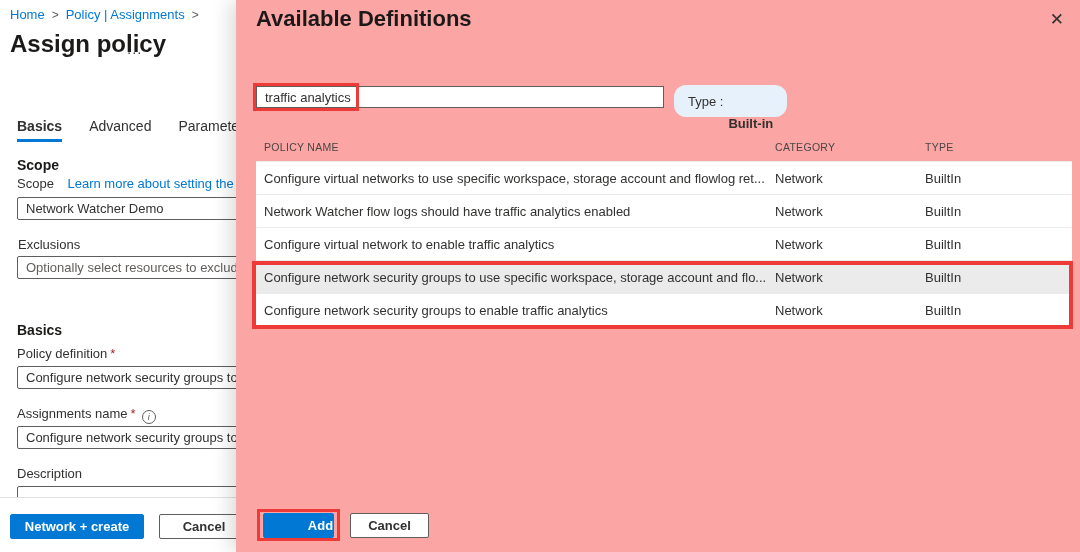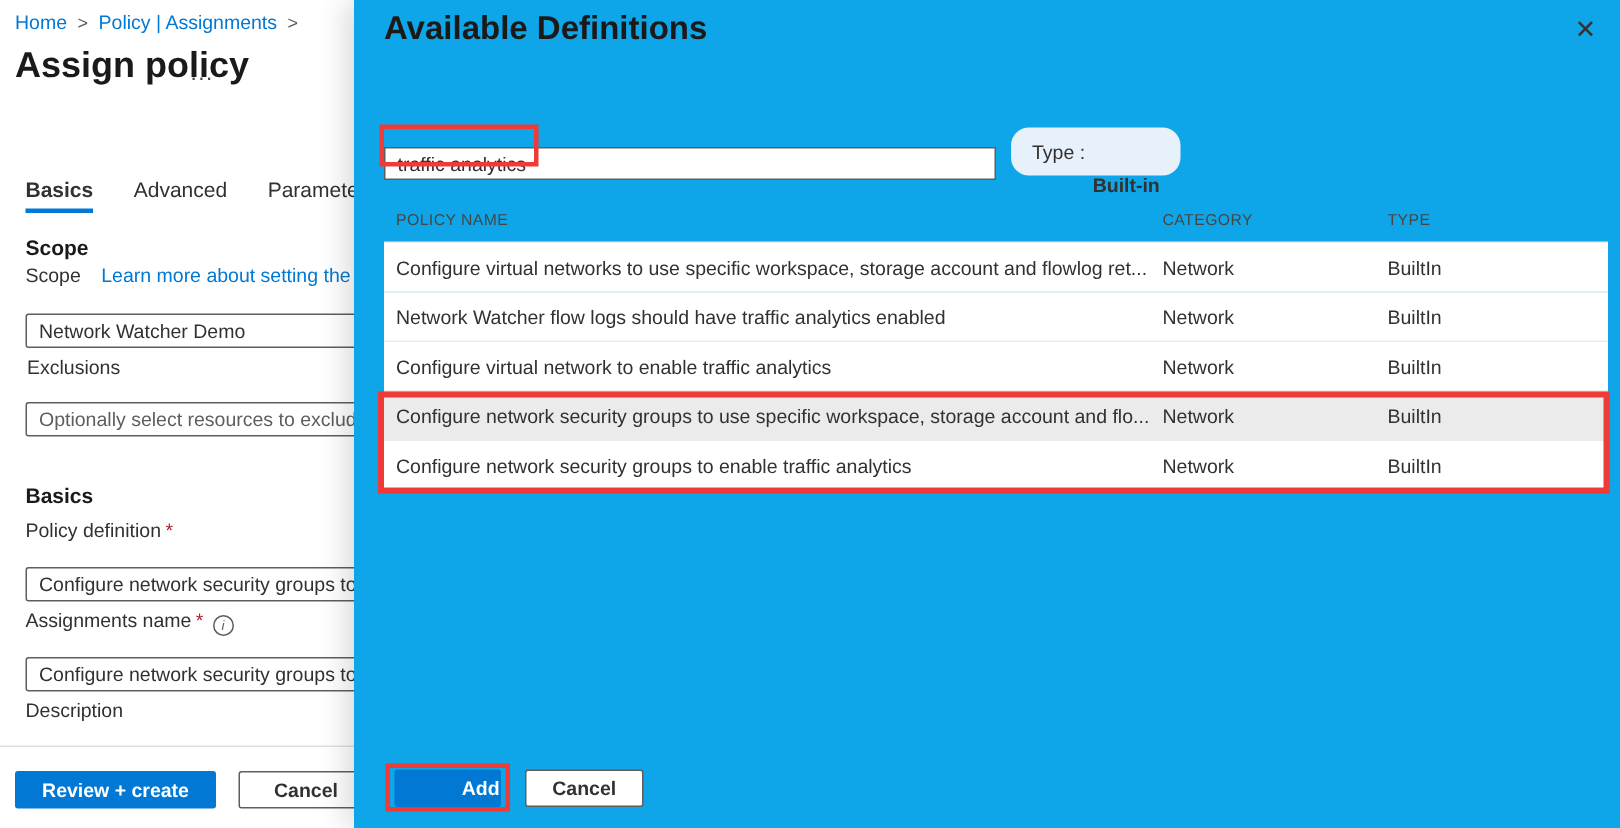--- a/index.html
+++ b/index.html
@@ -24,21 +24,21 @@
   .tabs{left:17px;top:118px;display:flex;gap:27px;font-size:14px;}
   .tab{padding-bottom:5px;cursor:pointer;color:var(--text);border-bottom:3px solid transparent;}
   .tab.selected{font-weight:700;border-bottom-color:var(--accent);}
   .sec-h{font-size:14px;font-weight:700;color:#1b1a19;}
   .lbl{font-size:13px;color:var(--text);}
   .req{color:var(--required);margin-left:3px;}
   .link{color:var(--link);cursor:pointer;}
   .tb{
     position:absolute;height:23px;width:296px;border:1px solid var(--input-border);
     border-radius:2px;background:#fff;font-family:"Liberation Sans",sans-serif;
-    font-size:13px;padding:0 8px;color:var(--text);margin-top:12px;
+    font-size:13px;padding:0 8px;color:var(--text);
   }
   .tb::placeholder{color:var(--muted);opacity:1;}
   .info-i{
     display:inline-block;width:14px;height:14px;border:1px solid var(--muted);border-radius:50%;
     font-size:9px;line-height:13px;text-align:center;color:var(--muted);margin-left:6px;
     vertical-align:-2px;font-style:italic;
   }
   .footer-left{
     left:0;top:497px;width:1080px;height:55px;background:#fff;
     border-top:1px solid var(--footer-border);z-index:5;
@@ -46,21 +46,21 @@
   .btn{
     position:absolute;display:flex;align-items:center;justify-content:center;
     font-size:13px;font-weight:600;border-radius:2px;cursor:pointer;height:25px;
     font-family:"Liberation Sans",sans-serif;
   }
   .btn.primary{background:var(--accent);color:#fff;border:1px solid var(--accent);}
   .btn.secondary{background:#fff;color:var(--text);border:1px solid #5f5e5c;}
 
   
   .panel{
-    left:236px;top:0;width:844px;height:552px;background:#0ea5e9;z-index:10;
+    left:236px;top:0;width:844px;height:552px;background:#fca5a5;z-index:10;
     box-shadow:-6px 0 18px rgba(0,0,0,.14);
   }
   .panel-title{left:20px;top:6px;font-size:22px;font-weight:700;color:#1b1a19;}
   .close-x{right:16px;top:9px;font-size:17px;color:var(--text);cursor:pointer;font-weight:400;}
   .search-tb{left:20px;top:86px;width:408px;height:22px;border-radius:0;}
   .pill{
     left:438px;top:85px;height:24px;display:inline-flex;align-items:center;gap:5px;
     padding:16px 14px;background:var(--pill-bg);border-radius:12px;font-size:13px;color:var(--text);
     cursor:pointer;
   }
@@ -123,21 +123,21 @@
 
 <div class="abs lbl" style="left:17px;top:406px;">
   <span>Assignments name</span><span class="req">*</span><span class="info-i">i</span>
 </div>
 <input class="tb" style="left: 17px; top: 426px;" value="Configure network security groups to">
 
 <div class="abs lbl" style="left:17px;top:466px;">Description</div>
 <input class="tb" style="left: 17px; top: 486px; height: 18px;">
 
 <div class="abs footer-left">
-  <div class="btn primary" style="left:10px;top:16px;width:134px;">Review + create</div>
+  <div class="btn primary" style="left:10px;top:16px;width:134px;">Network + create</div>
   <div class="btn secondary" style="left:159px;top:16px;width:90px;">Cancel</div>
 </div>
 
 <div class="abs panel">
   <div class="abs panel-title">Available Definitions</div>
   <div class="abs close-x">✕</div>
 
   <input class="tb search-tb" value="traffic analytics" style="">
   <div class="abs pill">
     <span>Type :</span>

